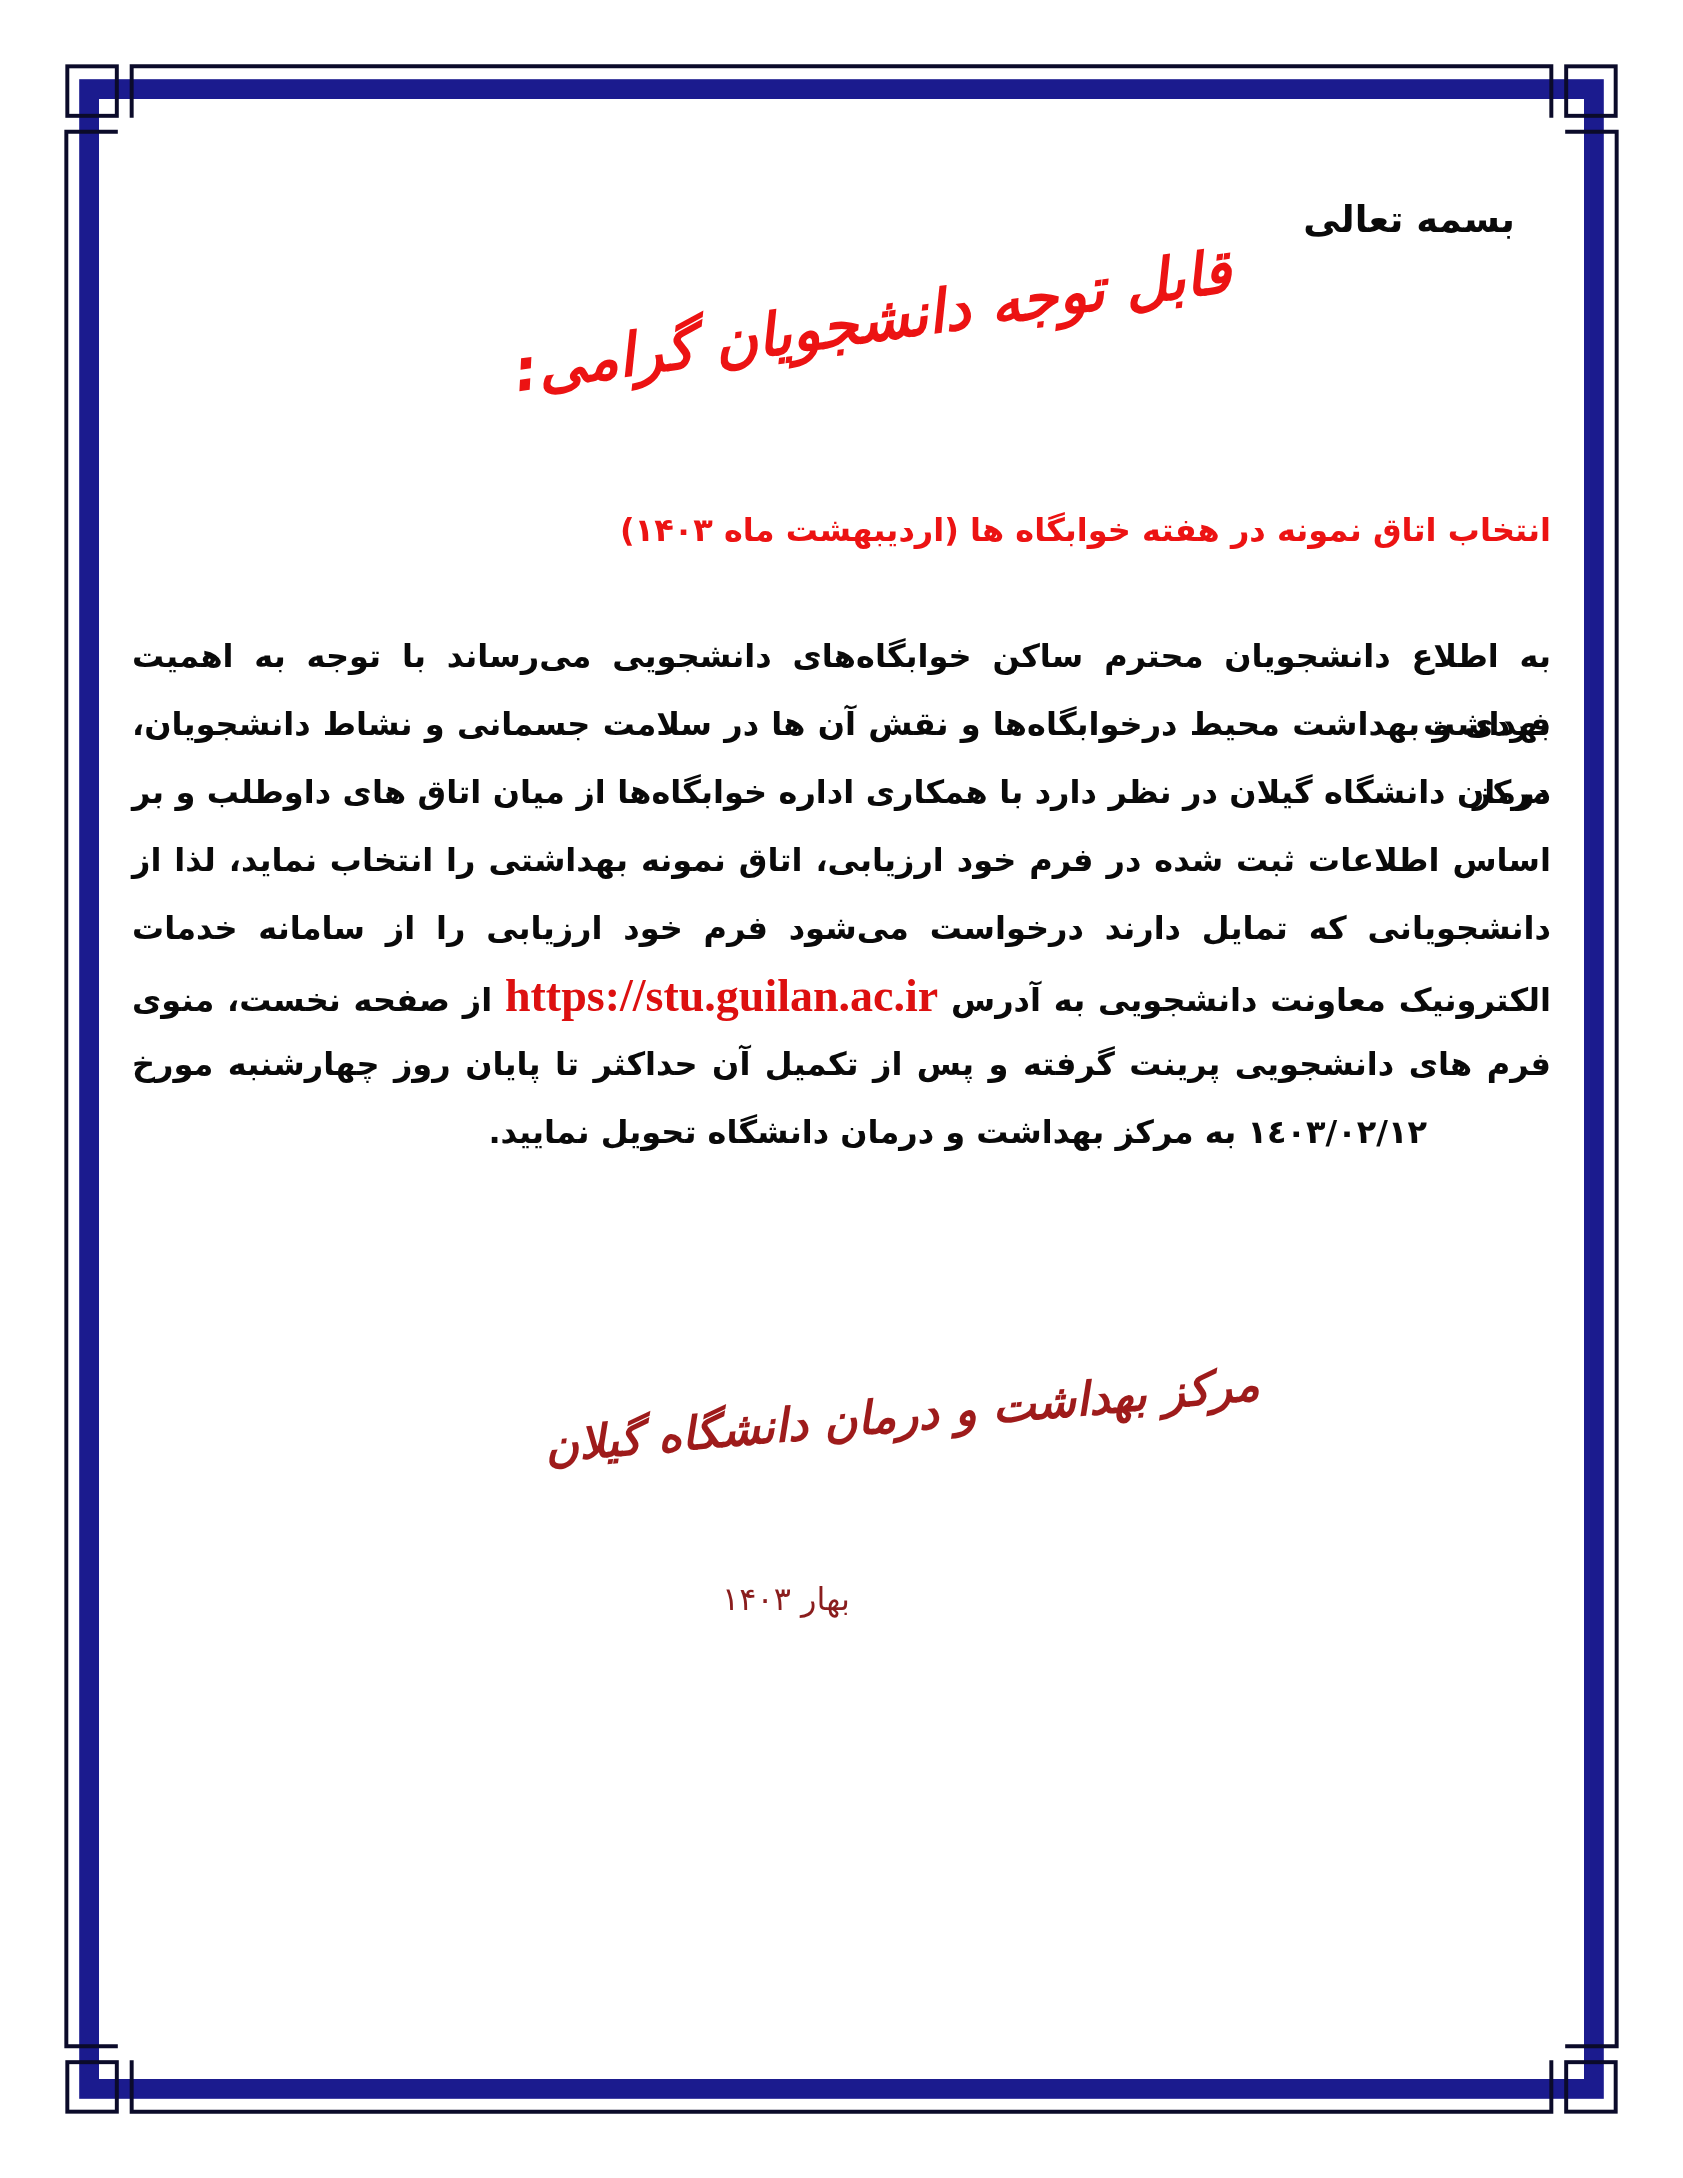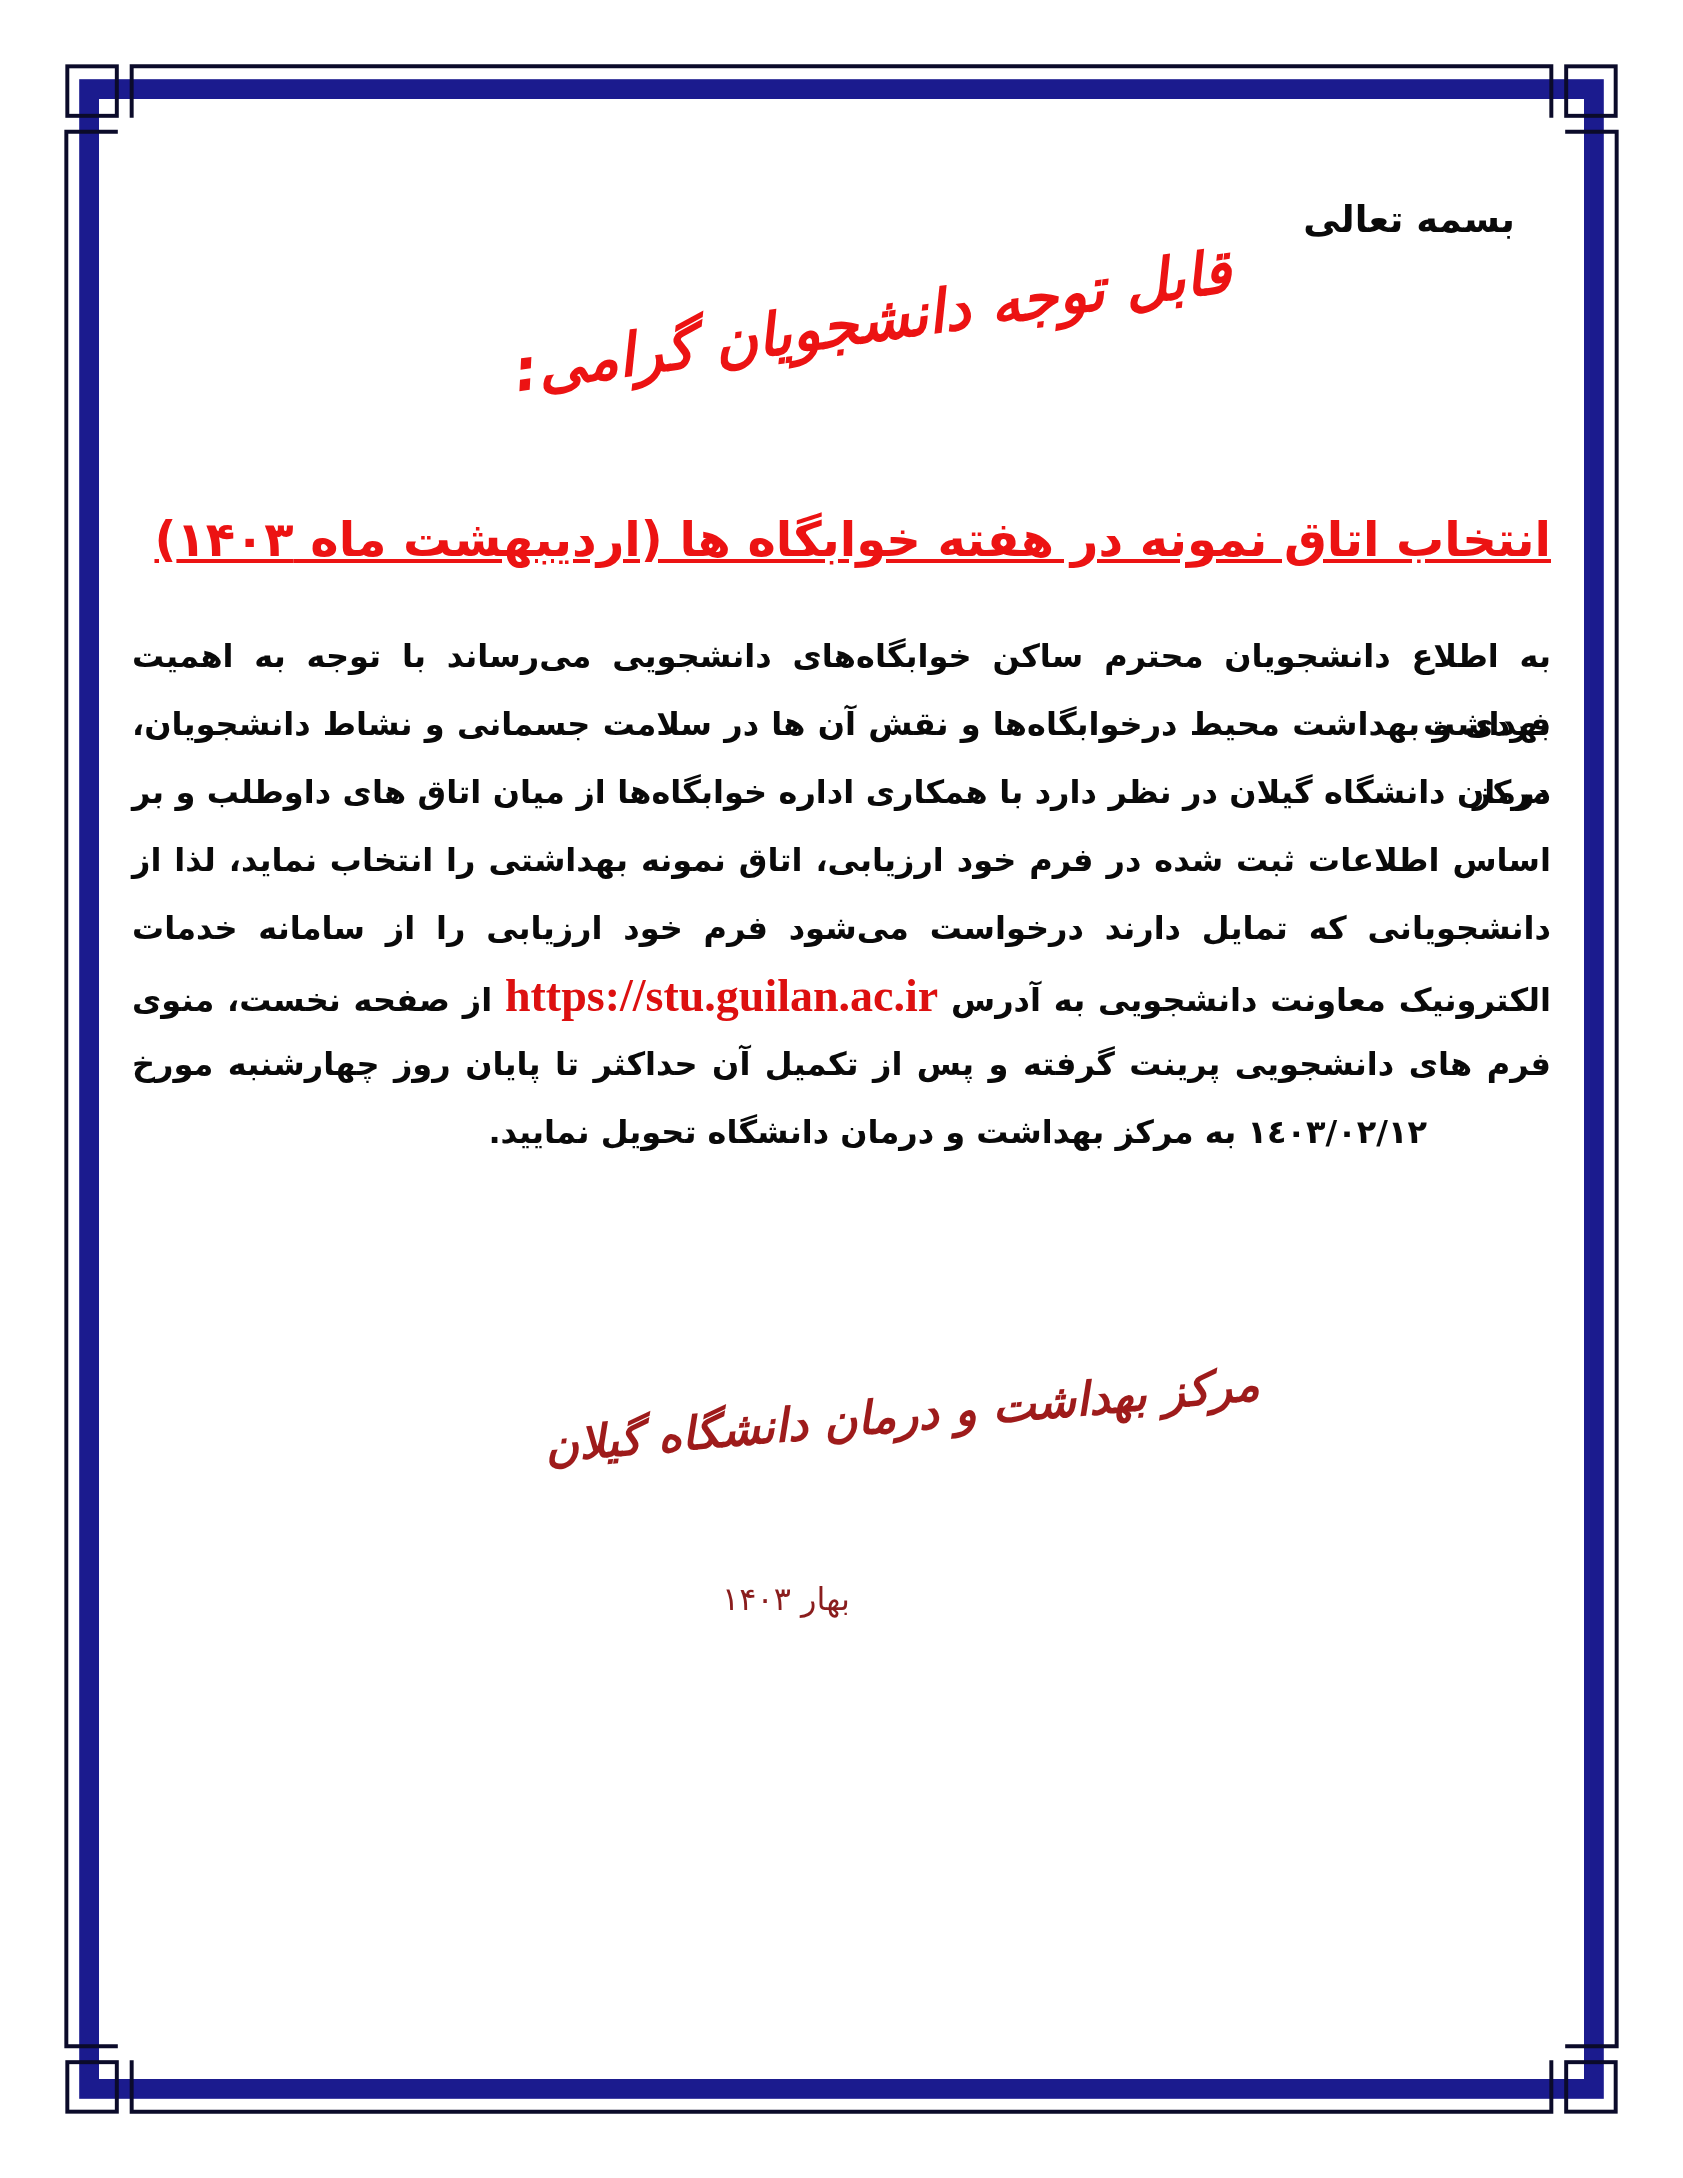--- a/index.html
+++ b/index.html
@@ -30,23 +30,22 @@
     transform: rotate(-8deg);
     transform-origin: right center;
     color: var(--accent-red, #ec1313);
     font-size: 59px; font-weight: bold; font-style: italic;
     white-space: nowrap;
   }
   .heading {
     position: absolute;
     top: 511px; right: 132px; left: 132px;
     text-align: right;
-    font-size: 48px; font-weight: bold;
+    font-size: 32px; font-weight: bold;
     color: var(--accent-red, #ec1313);
-    text-decoration: underline;
   }
   .para {
     position: absolute;
     top: 622px; right: 132px; left: 132px;
     font-size: 32px; font-weight: bold;
     color: var(--text-black, #0a0a0a);
   }
   .para-line {
     height: 68px; line-height: 68px;
     text-align: justify;

